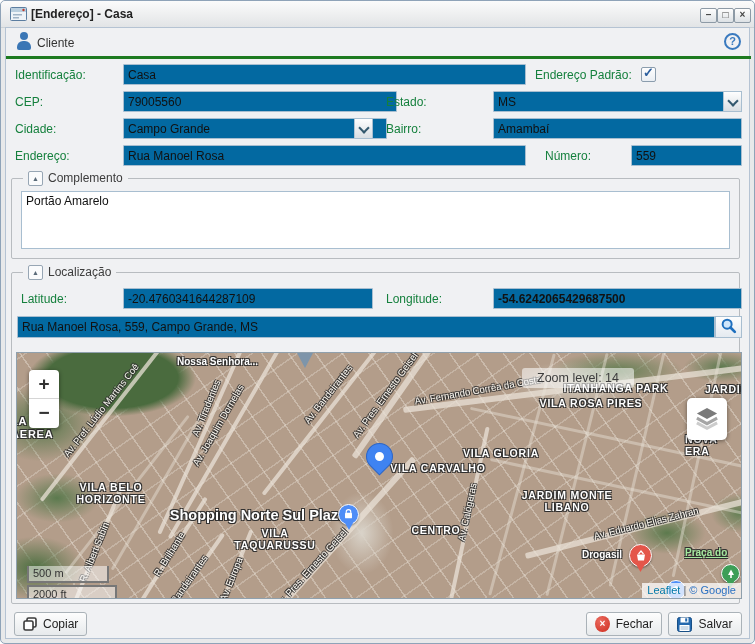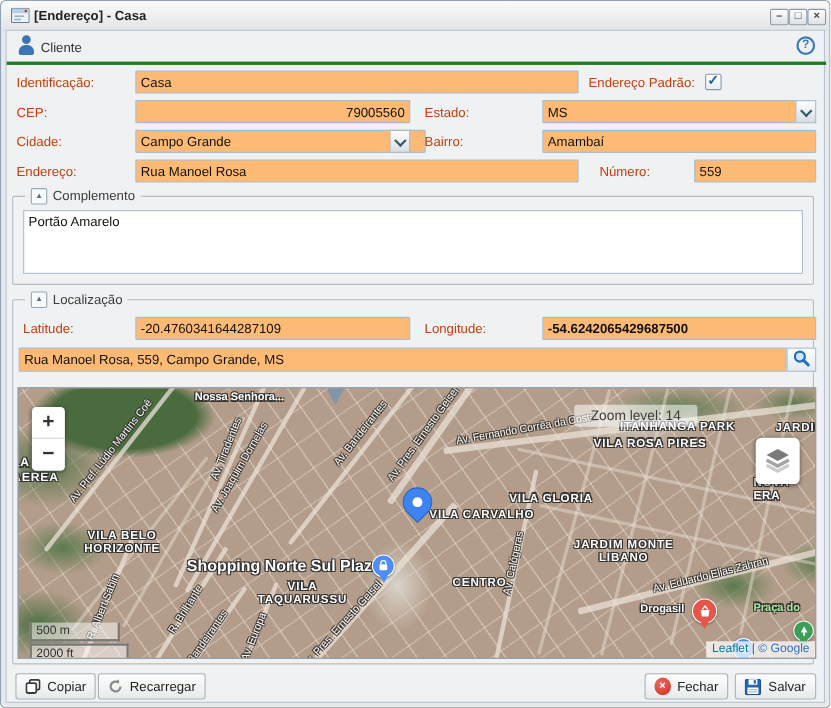--- a/index.html
+++ b/index.html
@@ -7,22 +7,22 @@
   .titlebar{position:absolute;left:0;top:0;width:100%;height:26px;background:linear-gradient(#fbfbfb,#e2e4e6);border-bottom:1px solid #cdd2d6;border-radius:4px 4px 0 0;}
   .title-text{position:absolute;left:30px;top:6px;font-size:12px;font-weight:bold;color:#222;}
   .winbtn{position:absolute;top:7px;width:17px;height:15px;background:linear-gradient(#fdfdfd,#dde1e5);border:1px solid #8d9aa6;border-radius:2px;box-sizing:border-box;font-size:10px;line-height:12px;text-align:center;color:#444;cursor:pointer;}
   .panel-frame{position:absolute;left:4px;top:26px;width:745px;height:612px;border:1px solid #b5c3d3;background:#f0f1f3;box-sizing:border-box;}
   .toolbar-title{position:absolute;left:36px;top:35px;font-size:12px;color:#333;}
   .person-icon{position:absolute;left:16px;top:31px;width:14px;height:18px;}
   .person-icon .head{position:absolute;left:3px;top:0;width:8px;height:8px;border-radius:50%;background:#3a76b5;}
   .person-icon .body{position:absolute;left:0;top:9px;width:14px;height:9px;border-radius:6px 6px 2px 2px;background:#3a76b5;}
   .help-icon{position:absolute;left:723px;top:32px;width:17px;height:17px;border:2px solid #3a7abf;border-radius:50%;box-sizing:border-box;font-size:11px;font-weight:bold;color:#3a7abf;text-align:center;line-height:13px;cursor:pointer;}
   .green-line{position:absolute;left:5px;top:55px;width:745px;height:3px;background:#1d7a1f;}
-  .lbl{position:absolute;font-size:12px;color:#c2410c;white-space:nowrap;}
-  .inp{position:absolute;box-sizing:border-box;height:21px;border:1px solid #a8bed0;background:#fdba74;font-family:"Liberation Sans",sans-serif;font-size:12px;color:#111;padding:0 4px;border-radius:1px;}
+  .lbl{position:absolute;font-size:12px;color:#15803d;white-space:nowrap;}
+  .inp{position:absolute;box-sizing:border-box;height:21px;border:1px solid #a8bed0;background:#0369a1;font-family:"Liberation Sans",sans-serif;font-size:12px;color:#111;padding:0 4px;border-radius:1px;}
   .combo-trigger{position:absolute;box-sizing:border-box;width:19px;height:21px;border:1px solid #a8bed0;border-left:1px solid #b3c5d4;background:linear-gradient(#fefefe,#d9dee3);cursor:pointer;}
   .chev{position:absolute;left:5px;top:5px;width:6px;height:6px;border-right:2px solid #33586e;border-bottom:2px solid #33586e;transform:rotate(45deg);}
   .checkbox{position:absolute;width:15px;height:15px;box-sizing:border-box;border:1px solid #8b9dad;background:linear-gradient(#fefefe,#e9eef3);border-radius:2px;cursor:pointer;}
   .checkbox .mark{position:absolute;left:1px;top:-3px;font-size:13px;font-weight:bold;color:#2c5f9e;}
   .fieldset{position:absolute;border:1px solid #b8bcc0;border-radius:2px;box-sizing:border-box;}
   .legend{position:absolute;height:16px;display:flex;align-items:center;gap:5px;background:#f0f1f3;padding:0 5px;font-size:12px;color:#3c3c3c;}
   .toggle-btn{width:15px;height:15px;box-sizing:border-box;border:1px solid #97a6b4;background:#fafbfc;border-radius:2px;font-size:7px;line-height:13px;text-align:center;color:#5a6a78;cursor:pointer;}
   .textarea{position:absolute;box-sizing:border-box;border:1px solid #a8bed0;background:#fff;font-family:"Liberation Sans",sans-serif;font-size:12px;color:#111;padding:2px 4px;resize:none;}
   .search-btn{position:absolute;box-sizing:border-box;width:27px;height:22px;border:1px solid #a8bed0;background:linear-gradient(#fdfdfd,#e4eaf0);cursor:pointer;padding:0;}
   
@@ -47,21 +47,21 @@
   .road.wide{height:6px;}
   .hood{position:absolute;transform:translate(-50%,-50%);font-size:10.5px;font-weight:bold;letter-spacing:.8px;color:#fff;text-align:center;line-height:1.15;
     text-shadow:-1px -1px 0 rgba(45,45,45,.95),1px -1px 0 rgba(45,45,45,.95),-1px 1px 0 rgba(45,45,45,.95),1px 1px 0 rgba(45,45,45,.95);white-space:normal;}
   .hood.anchor{transform:none;text-align:left;}
   .street{position:absolute;transform:translate(-50%,-50%) rotate(0deg);font-size:9.5px;color:#f7f4ee;white-space:nowrap;
     text-shadow:-1px -1px 0 rgba(50,50,50,.9),1px -1px 0 rgba(50,50,50,.9),-1px 1px 0 rgba(50,50,50,.9),1px 1px 0 rgba(50,50,50,.9);}
   .poi-name{position:absolute;font-size:10px;font-weight:bold;color:#fff;white-space:nowrap;
     text-shadow:-1px -1px 0 rgba(45,45,45,.95),1px -1px 0 rgba(45,45,45,.95),-1px 1px 0 rgba(45,45,45,.95),1px 1px 0 rgba(45,45,45,.95);}
   .poi-name.big{font-size:14.5px;transform:translate(-50%,-50%);}
   .poi-name.med{transform:translate(-50%,-50%);}
-  .poi-name.park{color:#a4e79d;}
+  .poi-name.park{color:#a4e79d;text-decoration:underline;}
   .zoomctl{position:absolute;left:12px;top:17px;width:30px;height:58px;background:#fff;border-radius:4px;box-shadow:0 1px 4px rgba(0,0,0,.45);overflow:hidden;}
   .zoomctl div{width:100%;height:29px;box-sizing:border-box;text-align:center;font-size:19px;font-weight:bold;color:#333;line-height:28px;cursor:pointer;}
   .zoomctl div:first-child{border-bottom:1px solid #d5d5d5;}
   .layersctl{position:absolute;left:670px;top:45px;width:40px;height:42px;background:#fff;border-radius:5px;box-shadow:0 1px 4px rgba(0,0,0,.45);display:flex;align-items:center;justify-content:center;cursor:pointer;}
   .overlaybox{position:absolute;left:505px;top:15px;width:112px;height:20px;background:rgba(255,255,255,.55);border-radius:3px;font-size:12.5px;color:#3c3c3c;text-align:center;line-height:20px;}
   .scalebox{position:absolute;box-sizing:border-box;background:rgba(255,255,255,.5);border:2px solid #777;border-top:none;font-size:11px;color:#333;padding:0 4px;line-height:15px;}
   .attribution{position:absolute;right:0;bottom:0;height:15px;background:rgba(255,255,255,.75);font-size:11px;padding:0 5px;line-height:15px;color:#555;}
   .attribution .lf{color:#0078a8;cursor:pointer;}
   .attribution .gg{color:#2a70c2;margin-top:16px;}
   .pin-main{position:absolute;left:349px;top:90px;width:27px;height:27px;background:#3f83f1;border:1px solid #2d66c6;border-radius:50% 50% 50% 0;transform:rotate(-45deg);box-sizing:border-box;cursor:pointer;}
@@ -103,21 +103,21 @@
   <div class="green-line"></div>
 
   <span class="lbl" style="left:14px;top:67px">Identificação:</span>
   <input class="inp" style="left: 122px; top: 63px; width: 403px;" value="Casa">
   <span class="lbl" style="left:534px;top:67px">Endereço Padrão:</span>
   <div class="checkbox" style="left:640px;top:66px">
       <span class="mark">✓</span>
     </div>
 
   <span class="lbl" style="left:14px;top:94px">CEP:</span>
-  <input class="inp" style="left: 122px; top: 90px; width: 250px; text-align: right;" value="79005560">
+  <input class="inp" style="left: 122px; top: 90px; width: 274px;" value="79005560">
   <span class="lbl" style="left:385px;top:94px">Estado:</span>
   <input class="inp" style="left: 492px; top: 90px; width: 231px;" value="MS">
   <div class="combo-trigger" style="left:722px;top:90px">
       <span class="chev"></span>
     </div>
 
   <span class="lbl" style="left:14px;top:121px">Cidade:</span>
   <input class="inp" style="left: 122px; top: 117px; width: 264px;" value="Campo Grande">
   <div class="combo-trigger" style="left:353px;top:117px">
       <span class="chev"></span>
@@ -265,27 +265,20 @@
     </div>
   </div>
 
   <button class="btn" style="left:13px;top:611px">
     <svg width="14" height="14" viewBox="0 0 14 14">
         <rect x="4" y="1" width="9" height="9" rx="1.5" fill="#fff" stroke="#3a3a3a" stroke-width="1.6"></rect>
         <rect x="1" y="4" width="9" height="9" rx="1.5" fill="#fff" stroke="#3a3a3a" stroke-width="1.6"></rect>
       </svg>
     <span>Copiar</span>
   </button>
-  <button class="btn" style="left:88px;top:611px">
-    <svg width="14" height="14" viewBox="0 0 14 14">
-        <path d="M11.5 7 a4.5 4.5 0 1 1 -1.6 -3.4" fill="none" stroke="#8a8a8a" stroke-width="2"></path>
-        <path d="M10 0.5 L10.3 4.3 L6.6 3.2 Z" fill="#8a8a8a"></path>
-      </svg>
-    <span>Recarregar</span>
-  </button>
   <button class="btn" style="left:585px;top:611px;width:76px">
     <span class="icon-close-red"><span>×</span></span>
     <span>Fechar</span>
   </button>
   <button class="btn" style="left:667px;top:611px;width:74px">
     <svg width="15" height="15" viewBox="0 0 15 15">
         <rect x="0.5" y="0.5" width="14" height="14" rx="2" fill="#2368ae" stroke="#174f86"></rect>
         <rect x="3.5" y="0.5" width="8" height="5" fill="#fff"></rect>
         <rect x="8.2" y="1.3" width="2" height="3.2" fill="#2368ae"></rect>
         <rect x="2.5" y="8" width="10" height="6" rx="0.5" fill="#fff"></rect>

